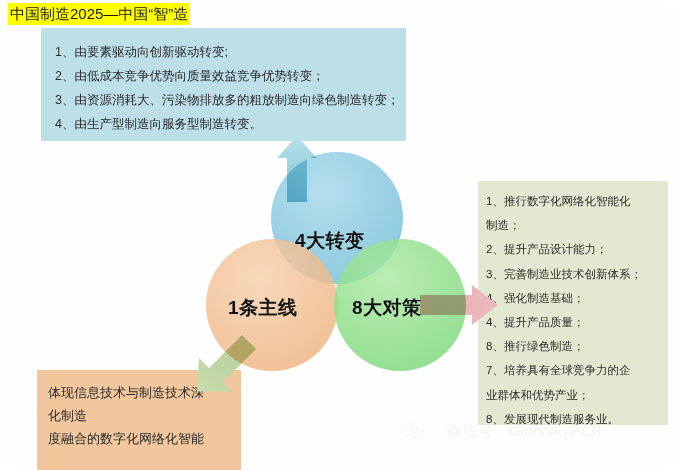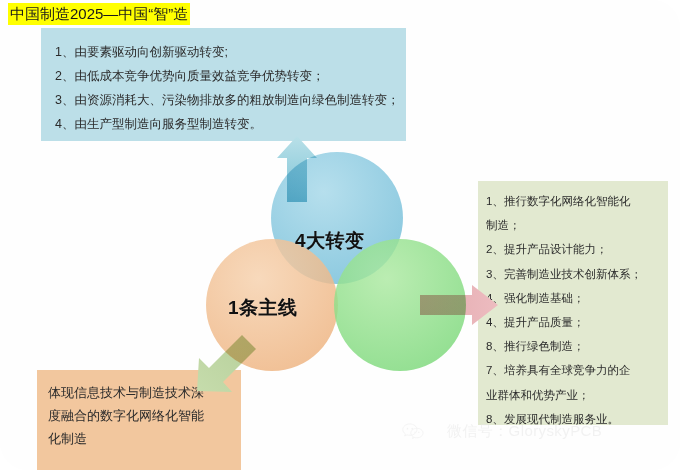--- a/index.html
+++ b/index.html
@@ -153,22 +153,22 @@
     <div class="line">4、强化制造基础；</div>
     <div class="line">4、提升产品质量；</div>
     <div class="line">8、推行绿色制造；</div>
     <div class="line">7、培养具有全球竞争力的企</div>
     <div class="line">业群体和优势产业；</div>
     <div class="line">8、发展现代制造服务业。</div>
   </div>
 
   <div class="panel-orange">
     <div class="line">体现信息技术与制造技术深</div>
+    <div class="line">化制造</div>
     <div class="line">度融合的数字化网络化智能</div>
-    <div class="line">化制造</div>
   </div>
 
   <div class="venn">
     <svg width="330" height="280" viewBox="0 0 330 280" xmlns="http://www.w3.org/2000/svg">
       <defs>
         <radialGradient id="gBlue" cx="40%" cy="30%" r="80%">
           <stop offset="0%" stop-color="#a7d9ea"></stop>
           <stop offset="100%" stop-color="#6fbcd8"></stop>
         </radialGradient>
         <radialGradient id="gOrange" cx="40%" cy="30%" r="80%">
@@ -207,20 +207,21 @@
 
       <g style="mix-blend-mode:multiply">
         <circle cx="157" cy="88" r="66" fill="url(#gBlue)" opacity="0.82"></circle>
         <circle cx="92" cy="175" r="66" fill="url(#gOrange)" opacity="0.82"></circle>
         <circle cx="220" cy="175" r="66" fill="url(#gGreen)" opacity="0.82"></circle>
       </g>
     </svg>
 
     <div class="venn-label" id="label-top">4大转变</div>
     <div class="venn-label" id="label-left">1条主线</div>
+    <div class="venn-label" id="label-right">8大对策</div>
   </div>
 
   <div class="watermark">
     <svg class="wechat-icon" viewBox="0 0 28 22" xmlns="http://www.w3.org/2000/svg">
       <path d="M10,2 C5,2 1,5.2 1,9.2 C1,11.4 2.3,13.4 4.3,14.7 L3.4,17.4 L6.4,15.9
                C7.5,16.2 8.7,16.4 10,16.4 C15,16.4 19,13.2 19,9.2 C19,5.2 15,2 10,2 Z" fill="none" stroke="#e8e8e8" stroke-width="1.2"></path>
       <circle cx="7" cy="8" r="1.1" fill="#e8e8e8"></circle>
       <circle cx="13" cy="8" r="1.1" fill="#e8e8e8"></circle>
       <path d="M19,7.5 C23.2,7.5 26.8,10.2 26.8,13.6 C26.8,17 23.2,19.7 19,19.7
                C17.9,19.7 16.9,19.5 16,19.2 L13.4,20.5 L14.2,18.2

